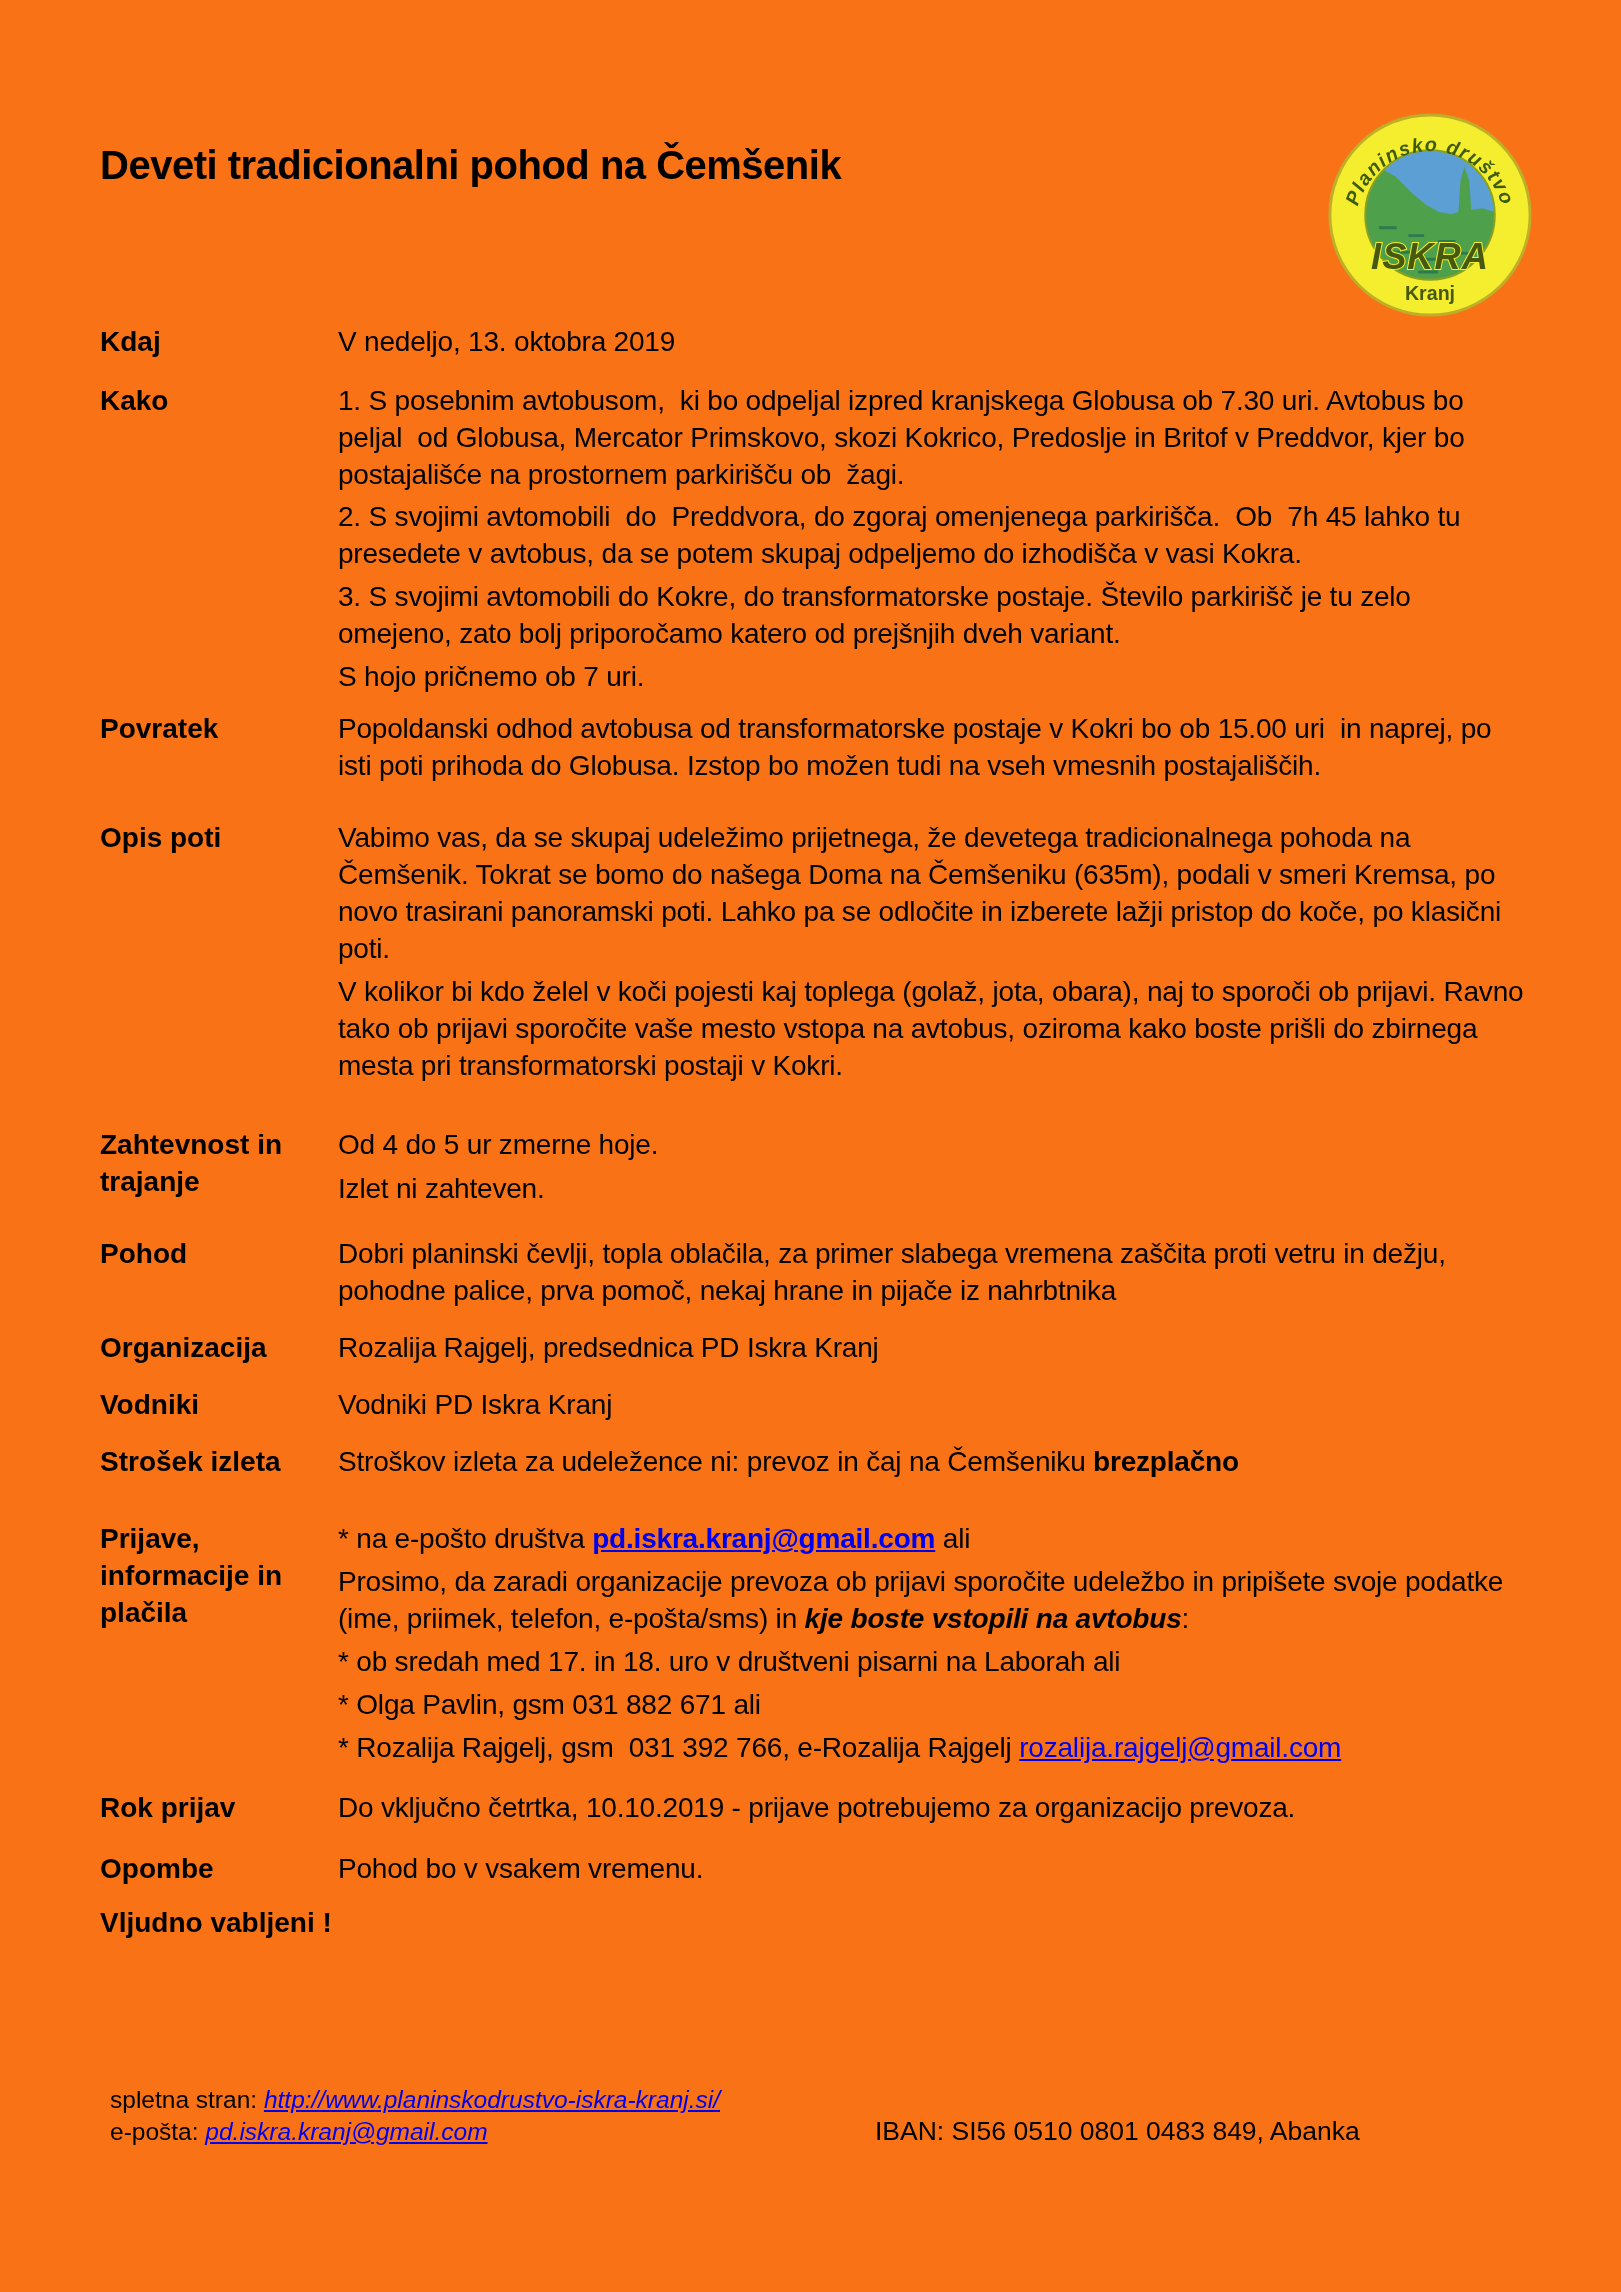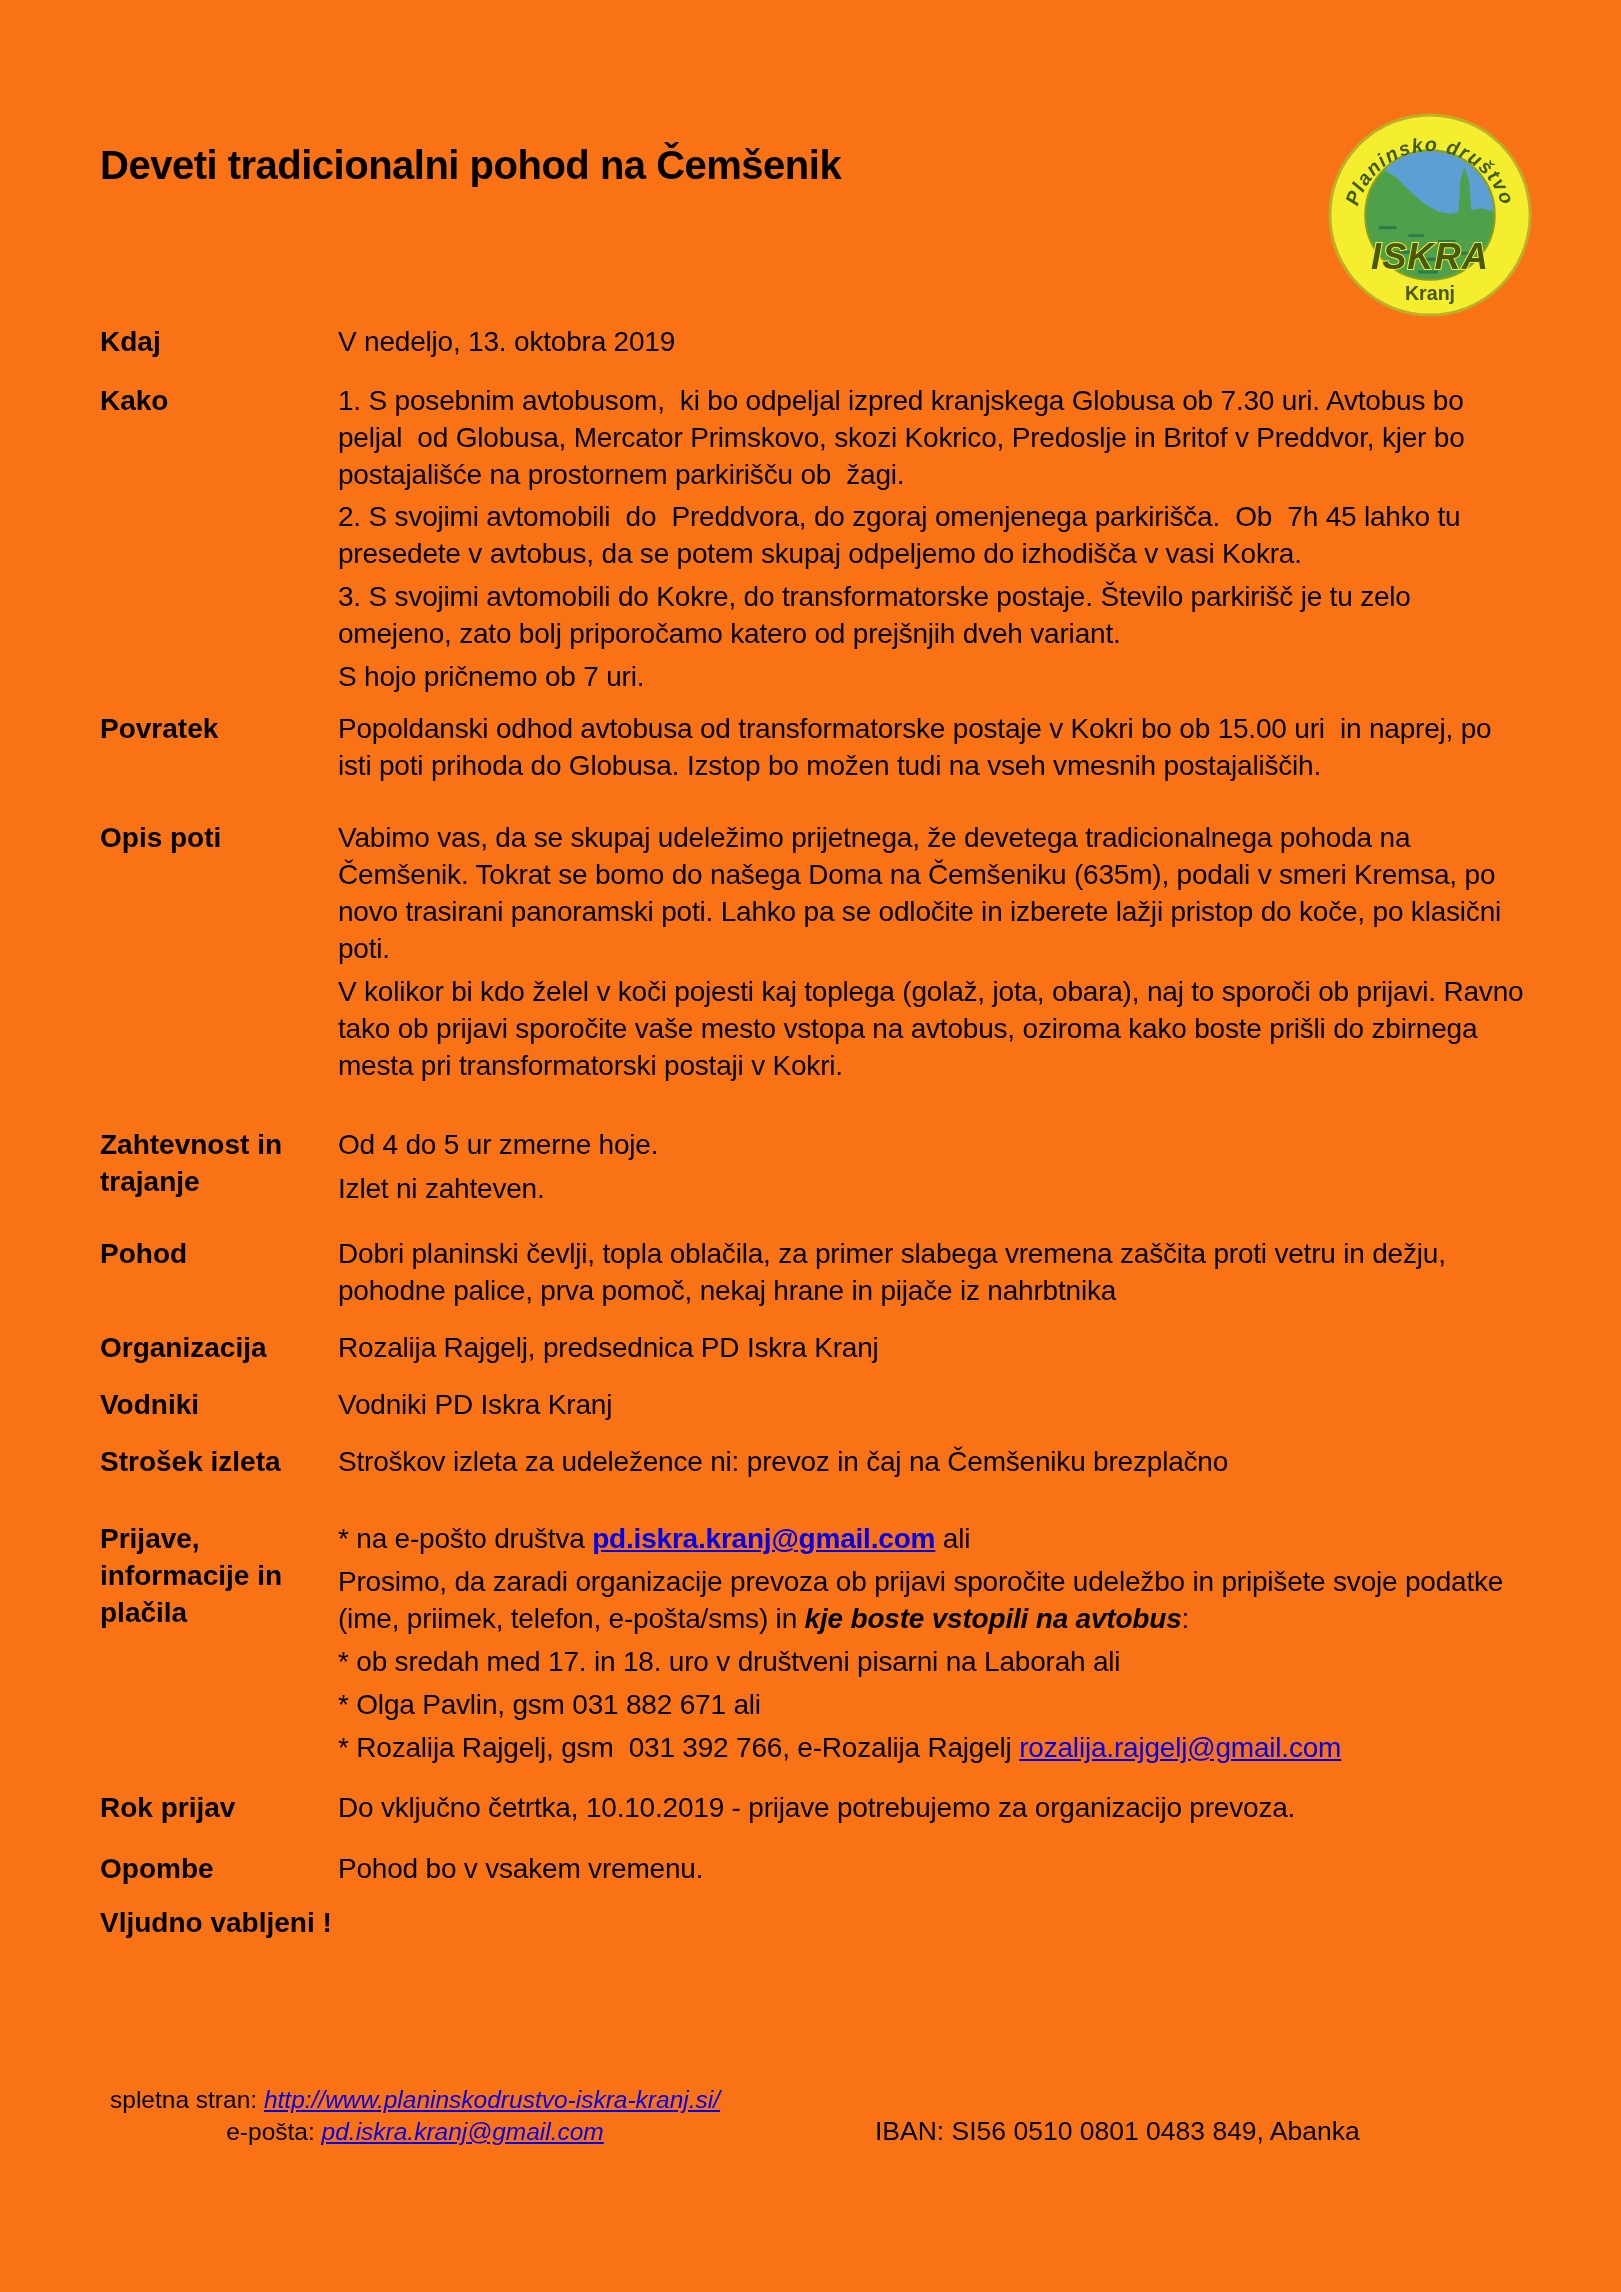--- a/index.html
+++ b/index.html
@@ -30,27 +30,27 @@
   .row-organizacija{margin-top:19.6px}
   .row-vodniki{margin-top:20.6px}
   .row-strosek{margin-top:20px}
   .row-prijave{margin-top:40px}
   .row-rok{margin-top:23.5px}
   .row-opombe{margin-top:23.5px}
   .closing{
     margin-top:16.7px;font-weight:bold;
     font-size:28px;line-height:37px;
   }
-  .bold{font-weight:normal;}
+  .bold{font-weight:bold;}
   .bi{font-weight:bold;font-style:italic;}
   .link{color:#0000ee;text-decoration:underline;cursor:pointer;}
   .link-bold{font-weight:bold;}
   .link-italic{font-style:italic;}
   .footer{
-    position:absolute;left:110px;top:2084px;font-size:24.5px;line-height:32px;text-align:center;
+    position:absolute;left:110px;top:2084px;font-size:24.5px;line-height:32px;
   }
   .footer .f-line{white-space:pre-wrap;}
   .iban{
     position:absolute;left:875px;top:2115px;font-size:26.5px;line-height:32px;
     white-space:pre-wrap;
   }
 </style>
 </head>
 <body>
 

